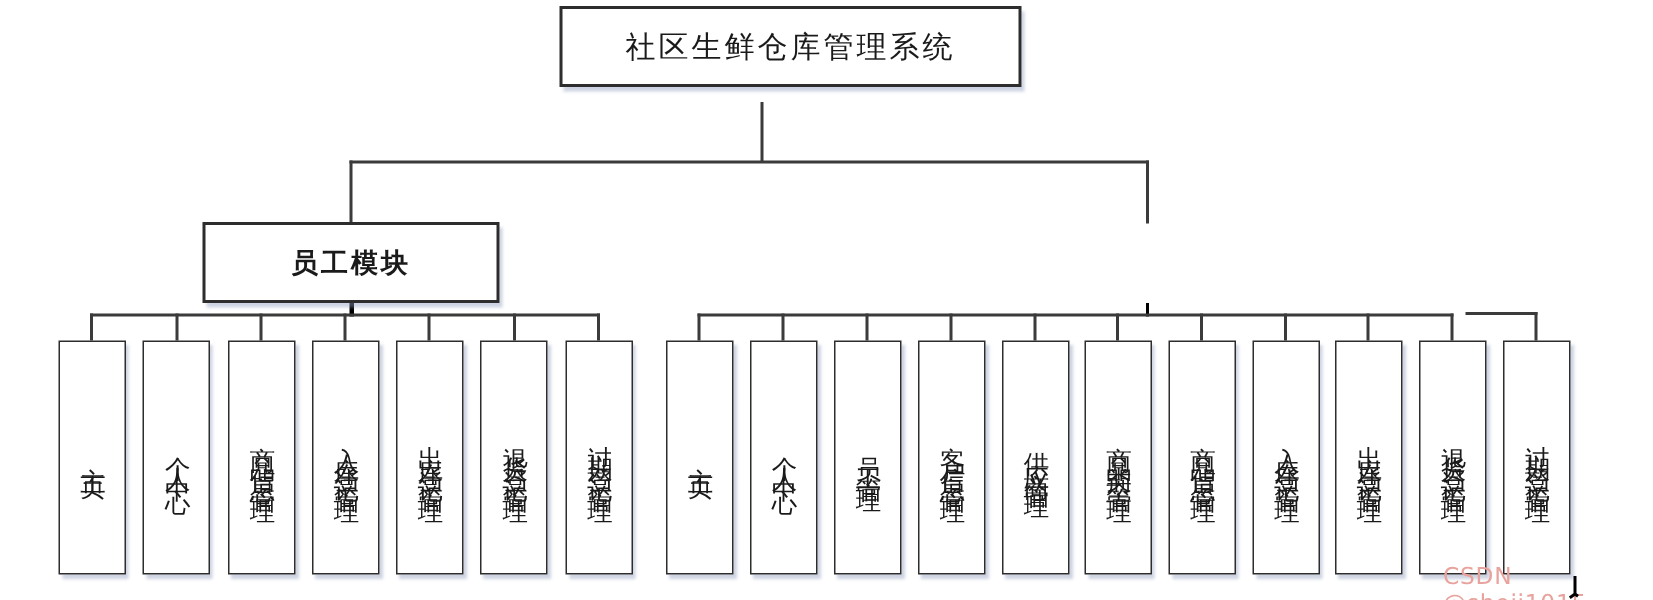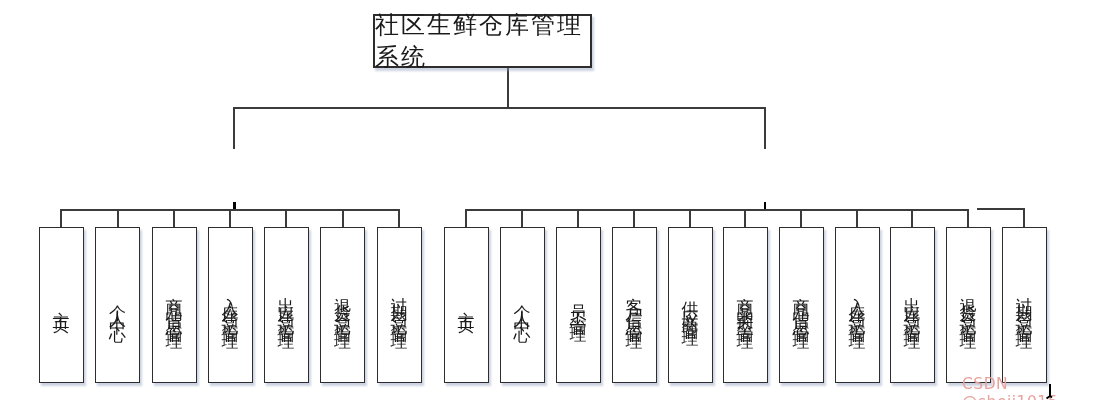--- a/index.html
+++ b/index.html
@@ -7,23 +7,23 @@
     position:relative;width:1102px;height:400px;background:#ffffff;overflow:hidden;
     font-family:"DejaVu Sans","Liberation Sans",sans-serif;color:#1a1a1a;
   }
   .node{
     position:absolute;box-sizing:border-box;background:#ffffff;
     border:1.5px solid #2d2d2d;
     box-shadow:2px 3px 2px rgba(145,158,190,0.45);
     display:flex;align-items:center;justify-content:center;
   }
   .root-node{
-    left:373px;top:14px;width:219px;height:54px;
+    left:373px;top:4px;width:308px;height:54px;
     font-family:"DejaVu Serif","Liberation Serif",serif;
-    font-size:24px;letter-spacing:2px;border-width:2px;
+    font-size:20px;letter-spacing:2px;border-width:2px;
   }
   .module-node{
     top:148px;height:54px;font-weight:bold;font-size:18px;letter-spacing:2px;
     font-family:"DejaVu Sans","Liberation Sans",sans-serif;border-width:2px;
   }
   .module-left{left:135px;width:198px;}
   .module-right{left:667px;width:196px;}
   .leaf{
     top:227px;width:45px;height:156px;
     writing-mode:vertical-rl;text-orientation:upright;
@@ -69,20 +69,21 @@
   <div class="line" style="left:689px;top:209px;width:2px;height:19px;"></div>
   <div class="line" style="left:744px;top:209px;width:2px;height:19px;"></div>
   <div class="line" style="left:800px;top:209px;width:2px;height:19px;"></div>
   <div class="line" style="left:856px;top:209px;width:2px;height:19px;"></div>
   <div class="line" style="left:911px;top:209px;width:2px;height:19px;"></div>
   <div class="line" style="left:967px;top:209px;width:2px;height:19px;"></div>
   <div class="line" style="left:1023px;top:208px;width:2px;height:20px;"></div>
 
   <div class="node root-node">社区生鲜仓库管理系统</div>
 
+  <div class="node module-node module-left">员工模块</div>
 
   <div class="node leaf" style="left:38.5px">主页</div>
   <div class="node leaf" style="left:95px">个人中心</div>
   <div class="node leaf" style="left:151.5px">商品信息管理</div>
   <div class="node leaf" style="left:207.5px">入库登记管理</div>
   <div class="node leaf" style="left:263.5px">出库登记管理</div>
   <div class="node leaf" style="left:320px">退货登记管理</div>
   <div class="node leaf" style="left:376.5px">过期登记管理</div>
 
   <div class="node leaf" style="left:443.5px">主页</div>

